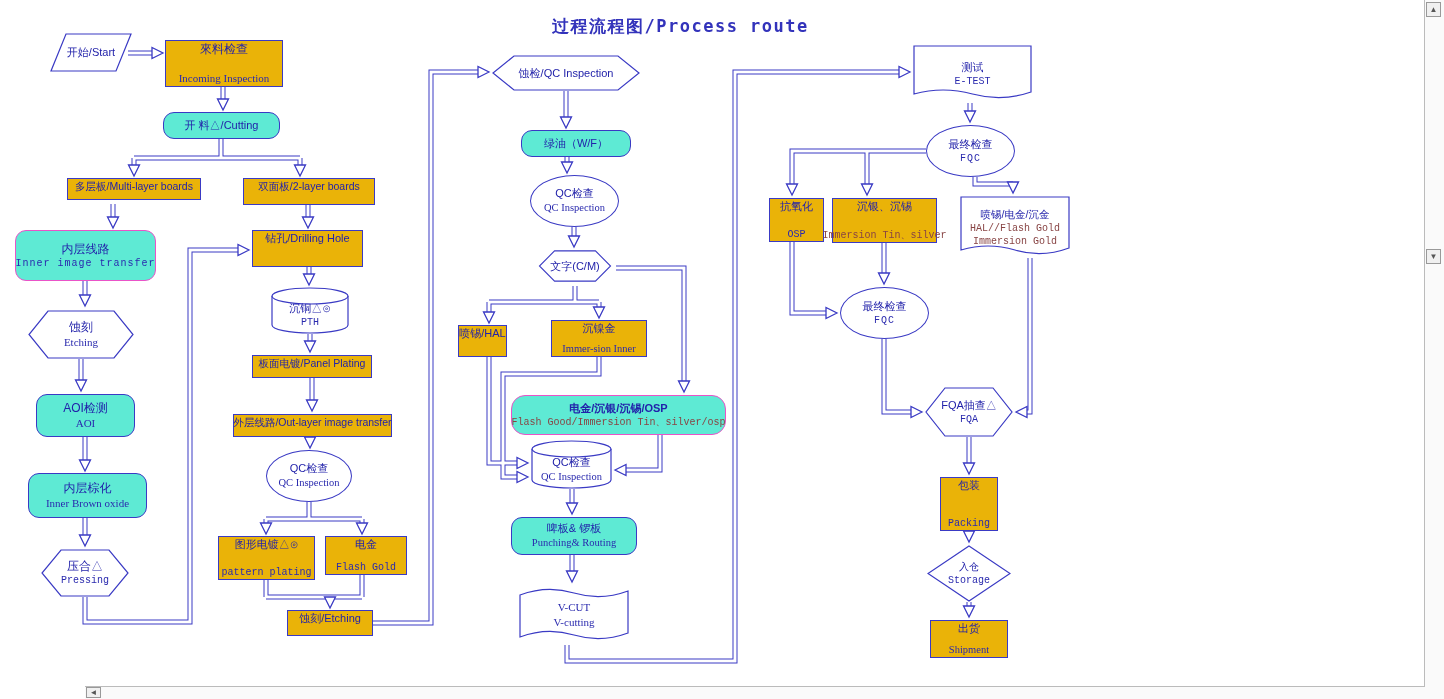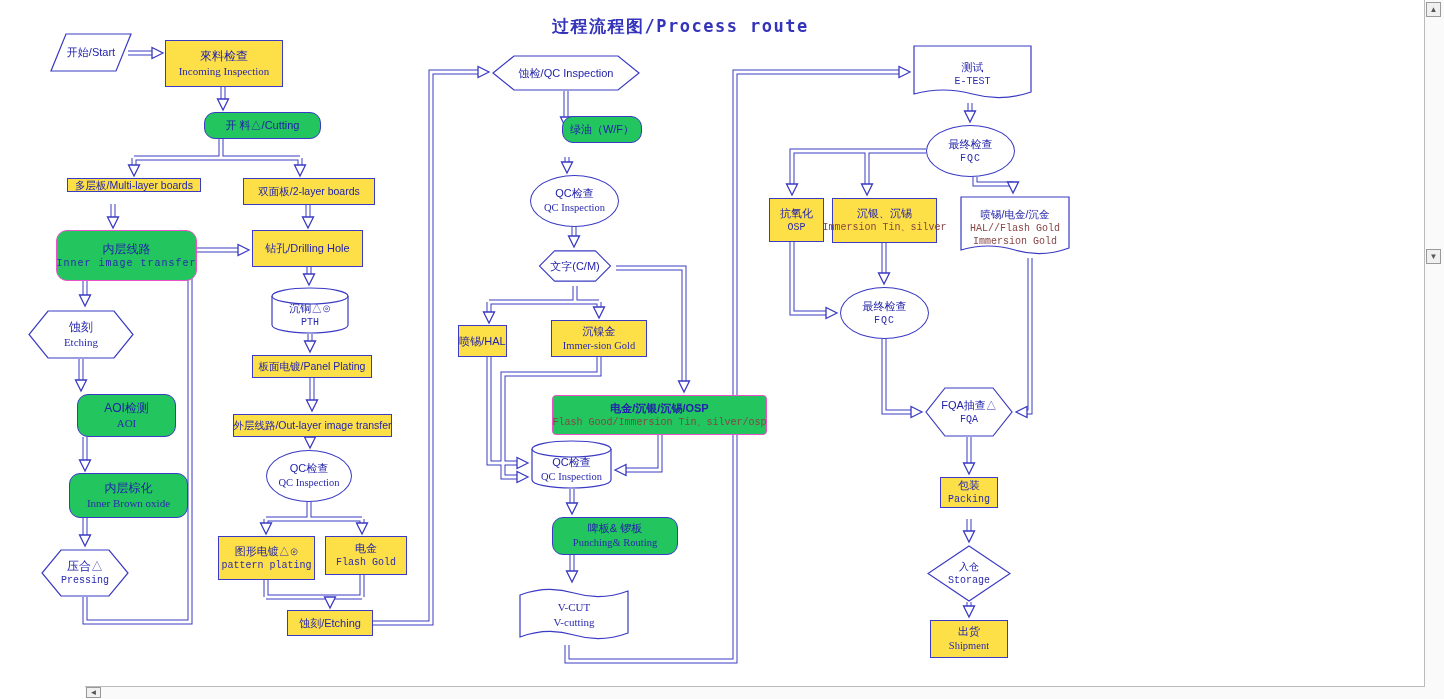--- a/index.html
+++ b/index.html
@@ -10,22 +10,22 @@
   .wire-inner{fill:none;stroke:#ffffff;stroke-width:3;}
   .wire-head{fill:#ffffff;stroke:#3a3ac4;stroke-width:1.3;}
 
   .title{position:absolute;left:552px;top:15px;z-index:2;color:#3333bb;
          font-family:"DejaVu Sans Mono","Liberation Mono",monospace;
          font-size:17px;font-weight:bold;letter-spacing:1.5px;}
 
   .node{position:absolute;z-index:2;box-sizing:border-box;display:flex;
         flex-direction:column;justify-content:center;align-items:center;
         text-align:center;line-height:1.35;}
-  .rect{background:#fde047;border:1px solid #3a3ac4;}
-  .round{background:#22c55e;border:1px solid #3a3ac4;border-radius:11px;margin-left:41px;}
+  .rect{background:#eab308;border:1px solid #3a3ac4;justify-content:space-between;}
+  .round{background:#5eead4;border:1px solid #3a3ac4;border-radius:11px;}
   .ellipse{background:#fff;border:1px solid #3a3ac4;border-radius:50%;}
   .pinkb{border:1.5px solid #ea53c8;}
   .shape{background:transparent;border:none;justify-content:center;}
   .shape-svg{position:absolute;left:0;top:0;width:100%;height:100%;}
   .shape-svg *{fill:#fff;stroke:#3a3ac4;stroke-width:1.2;}
   .node .t{position:relative;z-index:1;white-space:nowrap;}
 
   .cjk{font-size:12px;color:#2222aa;font-family:"Liberation Sans",sans-serif;}
   .serif{font-size:11px;color:#2a2aae;font-family:"Liberation Serif",serif;}
   .mono{font-size:10px;color:#2a2aae;font-family:"Liberation Mono",monospace;}
@@ -208,21 +208,21 @@
 
 <div class="node rect" style="left:165px;top:40px;width:118px;height:47px">
   <span class="t cjk">來料检查</span>
   <span class="t serif">Incoming Inspection</span>
 </div>
 
 <div class="node round" style="left:163px;top:112px;width:117px;height:27px">
   <span class="t cjk fs11">开 料△/Cutting</span>
 </div>
 
-<div class="node rect" style="left:67px;top:178px;width:134px;height:14px">
+<div class="node rect" style="left:67px;top:178px;width:134px;height:22px">
   <span class="t cjk fs10">多层板/Multi-layer boards</span>
 </div>
 
 <div class="node rect" style="left:243px;top:178px;width:132px;height:27px">
   <span class="t cjk fs10">双面板/2-layer boards</span>
 </div>
 
 <div class="node round pinkb" style="left:15px;top:230px;width:141px;height:51px">
   <span class="t cjk">内层线路</span>
   <span class="t mono sp">Inner image transfer</span>
@@ -294,21 +294,21 @@
   <span class="t cjk fs11">蚀刻/Etching</span>
 </div>
 
 <div class="node shape" style="left:492px;top:55px;width:148px;height:36px">
   <svg class="shape-svg" viewBox="0 0 148 36">
       <polygon points="22,1 126,1 147,18 126,35 22,35 1,18"></polygon>
     </svg>
   <span class="t cjk fs11">蚀检/QC Inspection</span>
 </div>
 
-<div class="node round" style="left:521px;top:116px;width:80px;height:27px">
+<div class="node round" style="left:521px;top:130px;width:110px;height:27px">
   <span class="t cjk fs11">绿油（W/F）</span>
 </div>
 
 <div class="node ellipse" style="left:530px;top:175px;width:89px;height:52px">
   <span class="t cjk fs11">QC检查</span>
   <span class="t serif fs10">QC Inspection</span>
 </div>
 
 <div class="node shape" style="left:534px;top:250px;width:82px;height:32px">
   <svg class="shape-svg" viewBox="0 0 82 36">
@@ -316,24 +316,24 @@
     </svg>
   <span class="t cjk fs11">文字(C/M)</span>
 </div>
 
 <div class="node rect" style="left:458px;top:325px;width:49px;height:32px">
   <span class="t cjk fs11">喷锡/HAL</span>
 </div>
 
 <div class="node rect" style="left:551px;top:320px;width:96px;height:37px">
   <span class="t cjk fs11">沉镍金</span>
-  <span class="t serif fs10">Immer-sion Gold</span>
-</div>
-
-<div class="node round pinkb" style="left:511px;top:395px;width:215px;height:40px;border-radius:4px">
+  <span class="t serif fs10">Immer-sion Inner</span>
+</div>
+
+<div class="node round pinkb" style="left:511px;top:395px;width:215px;height:40px;border-radius:14px">
   <span class="t cjk fs11 bold">电金/沉银/沉锡/OSP</span>
   <span class="t mono fs9 dk">Flash Good/Immersion Tin、silver/osp</span>
 </div>
 
 <div class="node shape pad-top" style="left:531px;top:440px;width:81px;height:49px">
   <svg class="shape-svg" viewBox="0 0 81 49">
     <path d="M1,9 L1,40 A39.5,8 0 0 0 80,40 L80,9"></path>
     <ellipse cx="40.5" cy="9" rx="39.5" ry="8"></ellipse>
   </svg>
   <span class="t cjk fs11">QC检查</span>
@@ -391,21 +391,21 @@
 </div>
 
 <div class="node shape" style="left:925px;top:387px;width:88px;height:50px">
   <svg class="shape-svg" viewBox="0 0 88 50">
       <polygon points="20,1 68,1 87,25 68,49 20,49 1,25"></polygon>
     </svg>
   <span class="t cjk fs11">FQA抽查△</span>
   <span class="t mono">FQA</span>
 </div>
 
-<div class="node rect" style="left:940px;top:477px;width:58px;height:31px">
+<div class="node rect" style="left:940px;top:477px;width:58px;height:54px">
   <span class="t cjk fs11">包装</span>
   <span class="t mono">Packing</span>
 </div>
 
 <div class="node shape" style="left:927px;top:545px;width:84px;height:57px">
   <svg class="shape-svg" viewBox="0 0 84 57">
       <polygon points="42,1 83,28.5 42,56 1,28.5"></polygon>
     </svg>
   <span class="t cjk" style="font-size:10px">入仓</span>
   <span class="t mono fs9">Storage</span>

